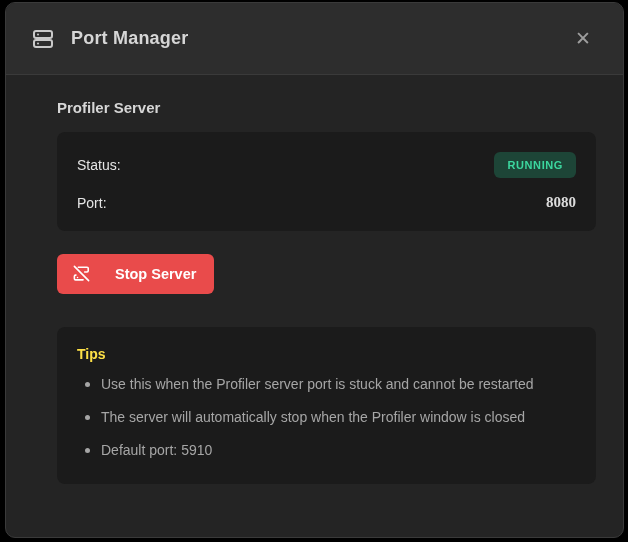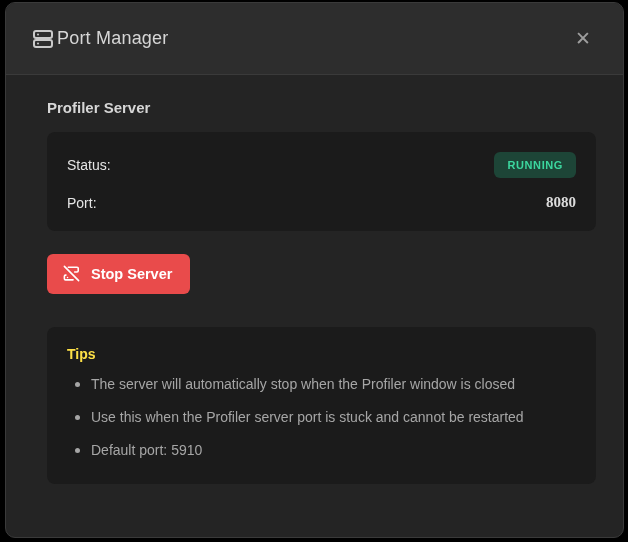--- a/index.html
+++ b/index.html
@@ -30,39 +30,40 @@
     align-items: center;
     padding: 0 24px;
   }
   .header .app-icon {
     width: 26px; height: 26px;
     display: flex; align-items: center; justify-content: center;
     color: #c9c9c9;
   }
   .header .title {
     font-size: 18px;
-    font-weight: normal;
+    font-weight: bold;
     color: #d6d6d6;
-    margin-left: 1px;
+    margin-left: 15px;
     letter-spacing: 0.2px;
   }
   .close-btn {
     margin-left: auto;
     width: 32px; height: 32px;
     display: flex; align-items: center; justify-content: center;
     color: #9e9e9e;
     font-size: 19px;
     cursor: pointer;
     background: none; border: none;
     font-family: "Liberation Sans", sans-serif;
   }
   
   .content {
-    padding: 20px 27px 24px 41px;
+    padding: 20px 27px 24px 15px;
     flex: 1;
+    margin-left: 36px;
   }
   .section-heading {
     font-size: 15px;
     font-weight: bold;
     color: #d6d6d6;
     margin: 4px 0 16px 0;
   }
   .status-panel {
     background: #1b1b1b;
     border-radius: 8px;
@@ -90,21 +91,21 @@
   .port-value {
     font-family: Liberation Serif, serif;
     font-weight: bold;
     font-size: 15px;
     color: #dcdcdc;
   }
   .stop-button {
     margin-top: 23px;
     display: inline-flex;
     align-items: center;
-    gap: 10px;
+    gap: 24px;
     background: #e94b4b;
     color: #ffffff;
     border: none;
     border-radius: 6px;
     padding: 10px 18px 11px 15px;
     font-family: "Liberation Sans", sans-serif;
     font-size: 14.5px;
     font-weight: bold;
     cursor: pointer;
   }
@@ -184,20 +185,20 @@
           <line x1="7" y1="17" x2="7.01" y2="17"></line>
           <line x1="3" y1="3" x2="21" y2="21"></line>
         </svg>
       </span>
       <span>Stop Server</span>
     </button>
 
     <div class="tips-box">
       <div class="tips-heading">Tips</div>
       <ul class="tips-list">
+        <li>Use this when the Profiler server port is stuck and cannot be restarted</li>
         <li>The server will automatically stop when the Profiler window is closed</li>
-        <li>Use this when the Profiler server port is stuck and cannot be restarted</li>
         <li>Default port: 5910</li>
       </ul>
     </div>
 
   </div>
 </div>
 
 </body></html>

